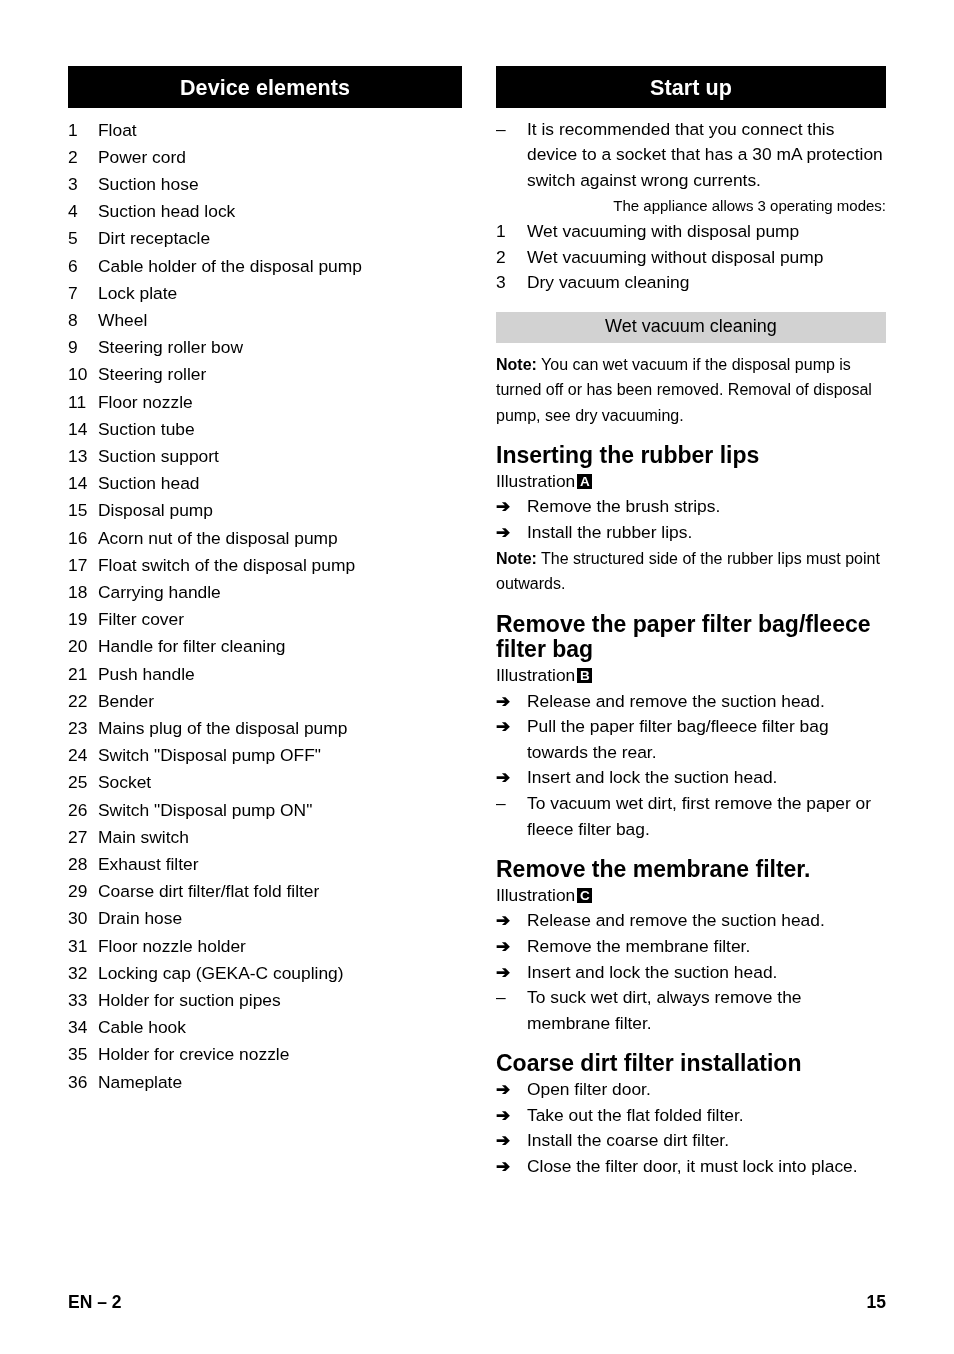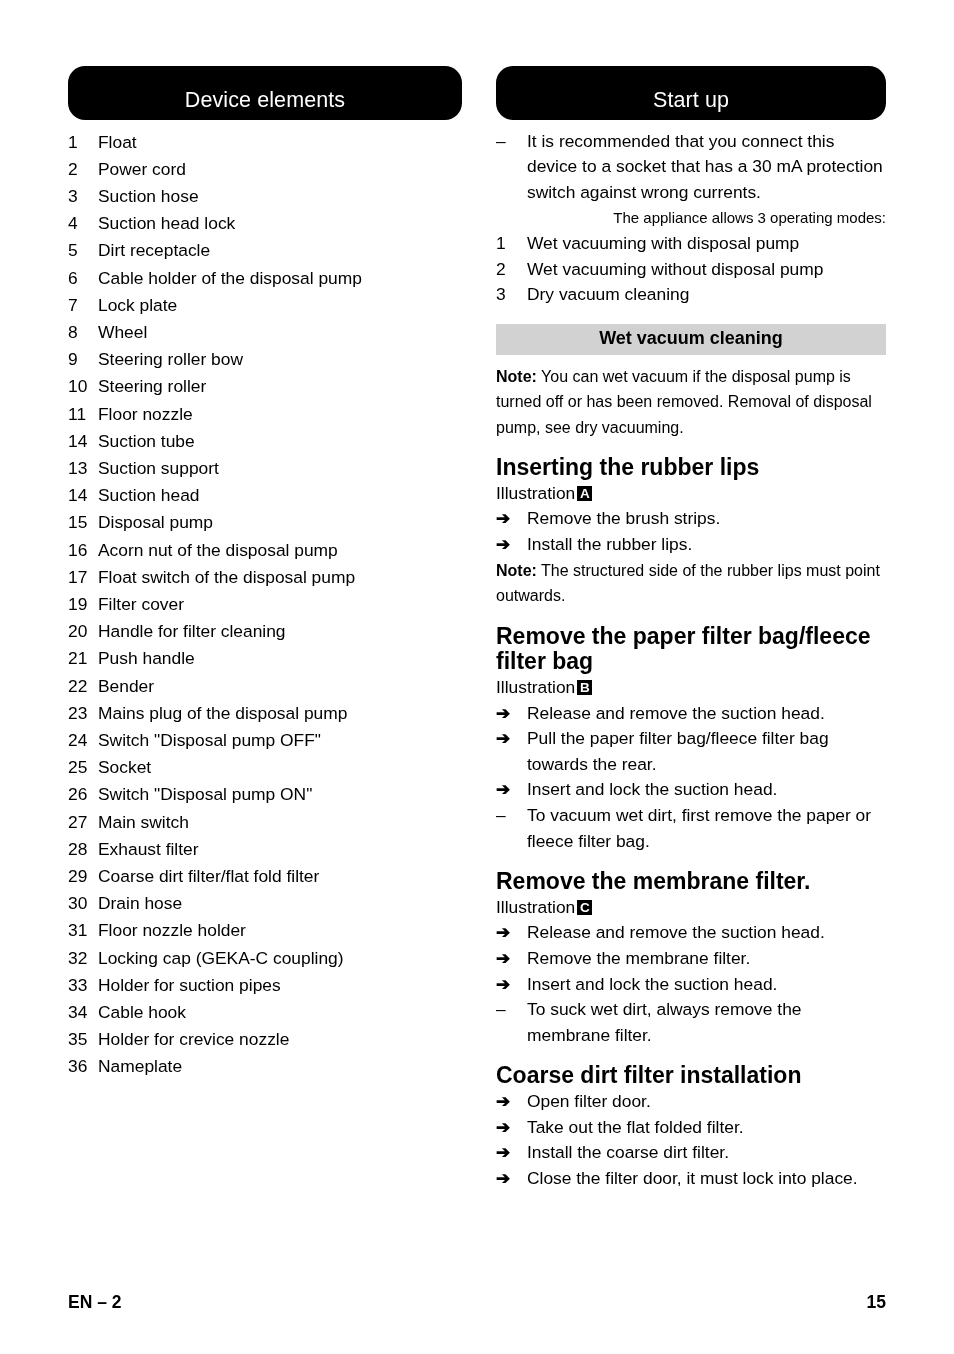--- a/index.html
+++ b/index.html
@@ -29,32 +29,31 @@
     top: 66px;
   }
   .col-left  { left: 68px;  width: 394px; }
   .col-right { left: 496px; width: 390px; }
 
   
   .hdr-black {
     background: #000000;
     color: #ffffff;
     font-size: 21.5px;
-    font-weight: normal;
+    font-weight: bold;
     text-align: center;
-    padding: 23px 0 8px 0;
+    padding: 11px 0 8px 0;
     letter-spacing: 0.1px;
     line-height: 1.05;
-    border-radius: 17px;
   }
   .hdr-gray {
     background: #d2d2d2;
     color: #000000;
     font-size: 18px;
-    font-weight: bold;
+    font-weight: normal;
     text-align: center;
     padding: 5px 0 6px 0;
     margin-top: 16px;
     line-height: 1.1;
   }
 
   
   .num-list { margin-top: 9px; }
   .num-row {
     display: flex;
@@ -241,20 +240,24 @@
         </div>
       <div class="num-row">
           <span class="n">16</span>
           <span class="t">Acorn nut of the disposal pump</span>
         </div>
       <div class="num-row">
           <span class="n">17</span>
           <span class="t">Float switch of the disposal pump</span>
         </div>
       <div class="num-row">
+          <span class="n">18</span>
+          <span class="t">Carrying handle</span>
+        </div>
+      <div class="num-row">
           <span class="n">19</span>
           <span class="t">Filter cover</span>
         </div>
       <div class="num-row">
           <span class="n">20</span>
           <span class="t">Handle for filter cleaning</span>
         </div>
       <div class="num-row">
           <span class="n">21</span>
           <span class="t">Push handle</span>

